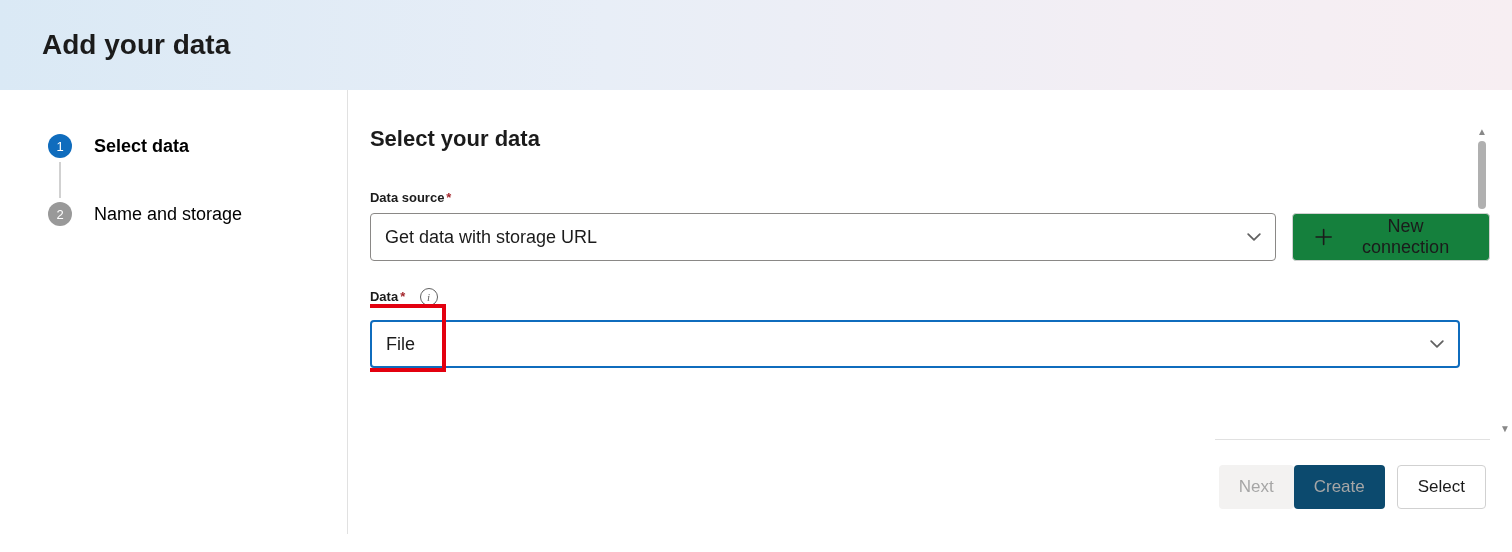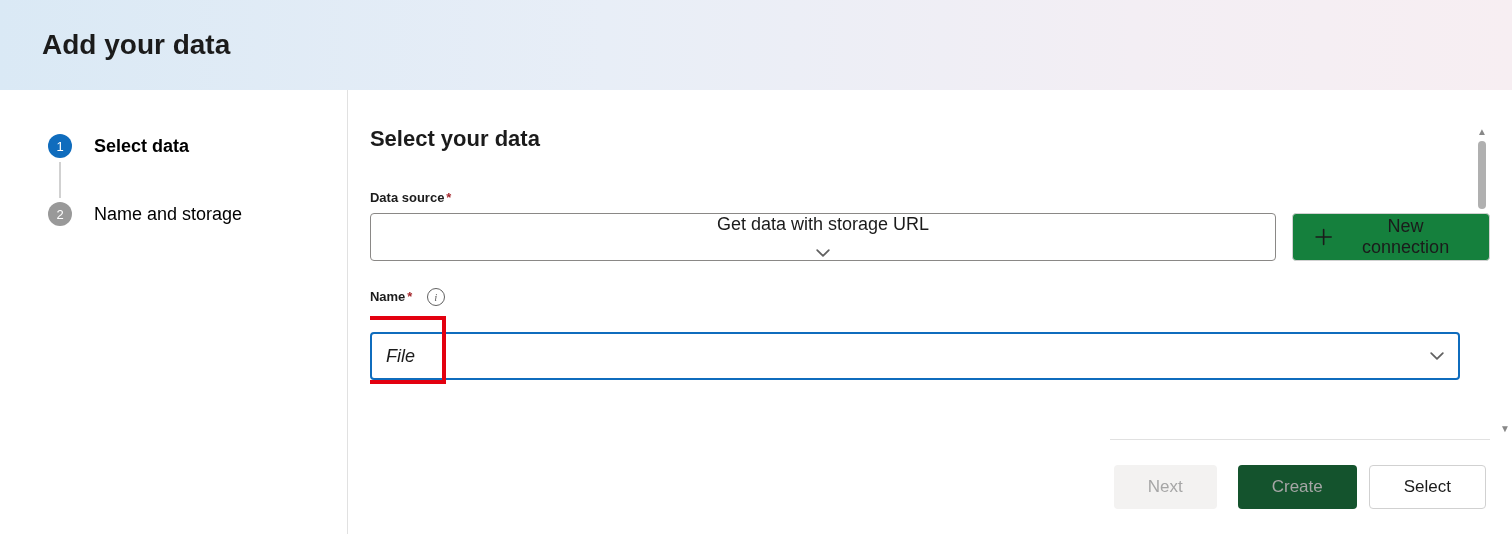--- a/index.html
+++ b/index.html
@@ -115,21 +115,20 @@
       display: flex;
       align-items: center;
       justify-content: space-between;
       padding: 0 14px;
       font-size: 18px;
       color: #1b1b1b;
       cursor: pointer;
     }
     .dropdown.data-source {
       width: 941px;
-      flex-direction: column;
     }
     .dropdown.type {
       width: 1090px;
       border: 2px solid #0f6cbd;
       position: relative;
     }
     .chevron {
       width: 14px;
       height: 14px;
     }
@@ -182,36 +181,35 @@
       height: 95px;
       border-top: 1px solid #e1e1e1;
       display: flex;
       align-items: center;
       justify-content: space-between;
       padding: 0 4px 0 4px;
     }
     .btn {
       height: 44px;
       border-radius: 4px;
-      padding: 0 34px;
+      padding: 0 20px;
       font-size: 17px;
       cursor: pointer;
       display: flex;
       align-items: center;
     }
     .btn-next {
       background: #f3f2f1;
       color: #a6a6a6;
       border: none;
     }
     .btn-create {
-      background: #14532d;
+      background: #0c4a6e;
       color: #a6a6a6;
       border: none;
-      margin-left: 21px;
     }
     .btn-cancel {
       background: #fff;
       color: #1b1b1b;
       border: 1px solid #d1d1d1;
     }
     .footer-right {
       display: flex;
       gap: 12px;
     }
@@ -285,25 +283,25 @@
         <button class="new-connection-btn">
           <svg class="plus-icon" viewBox="0 0 16 16">
               <path d="M8 1 L8 15 M1 8 L15 8" stroke="#1b1b1b" stroke-width="1.5" stroke-linecap="round"></path>
             </svg>
           <span>New connection</span>
         </button>
       </div>
 
       <div>
         <span class="field-label">
-          <span>Name</span><span class="required">*</span>
+          <span>Data</span><span class="required">*</span>
         </span>
         <span class="info-icon">i</span>
       </div>
-      <div class="type-row" style="margin-top:20px;font-style:italic;">
+      <div class="type-row" style="margin-top:8px;">
         <div class="red-highlight"></div>
         <div class="dropdown type">
           <span>File</span>
           <svg class="chevron" viewBox="0 0 12 12">
               <path d="M1 3.5 L6 8.5 L11 3.5" stroke="#616161" stroke-width="1.5" fill="none" stroke-linecap="round" stroke-linejoin="round"></path>
             </svg>
         </div>
       </div>
 
       <div class="scroll-indicator">

